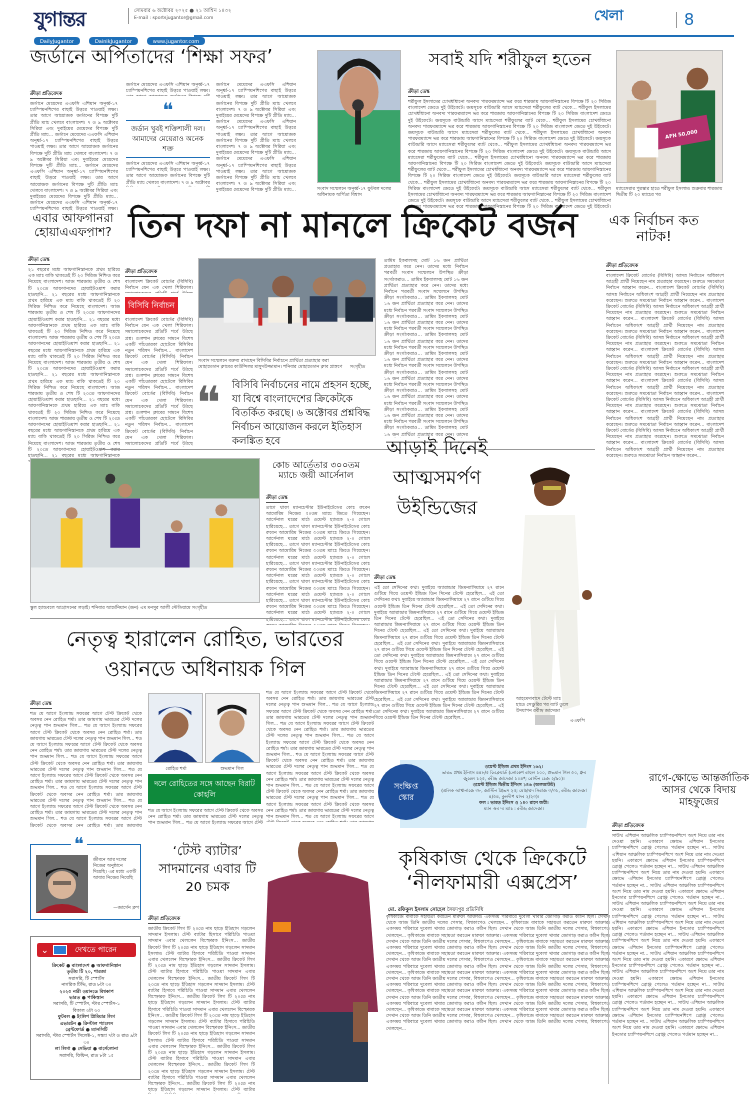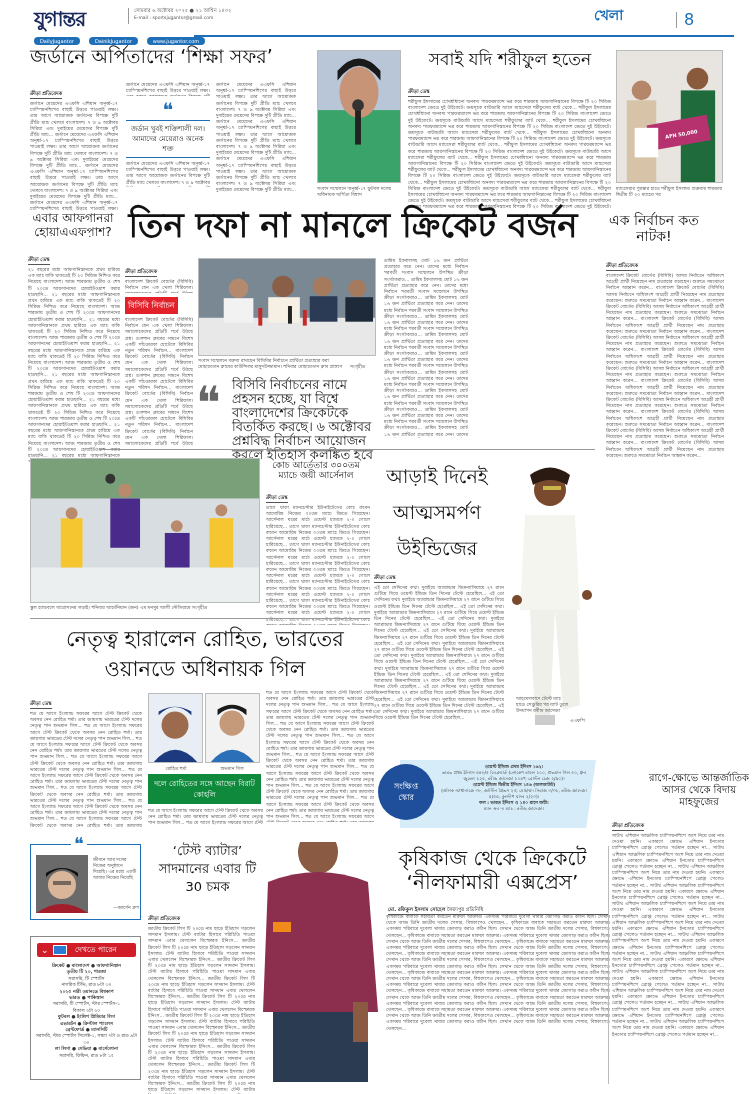--- a/index.html
+++ b/index.html
@@ -107,21 +107,21 @@
       <circle cx="160" cy="30" r="9" fill="#a57a5d"></circle>
       <rect x="148" y="39" width="28" height="25" fill="#1e2a3a"></rect>
       <rect x="60" y="50" width="4" height="18" fill="#c62828"></rect>
       <rect x="90" y="48" width="4" height="18" fill="#222"></rect>
       <rect x="105" y="52" width="4" height="16" fill="#c62828"></rect>
     </svg>
 </div>
 <div class="abs cap" style="left:198px;top:358px;width:150px">সংবাদ সম্মেলনে বক্তব্য রাখছেন বিসিবির নির্বাচনে প্রার্থিতা প্রত্যাহার করা মোহামেডান ক্লাবের কাউন্সিলর মাসুদউজ্জামান। শনিবার মোহামেডান ক্লাব প্রাঙ্গণে</div>
 <div class="abs cap" style="left:350px;top:364px">সংগৃহীত</div>
 <div class="abs" style="left:196px;top:380px;font-size:46px;color:#666;line-height:46px;font-family:'DejaVu Serif',serif">❝</div>
-<div class="abs" style="left:232px;top:378px;width:150px;font-size:13px;line-height:14px;color:#222;font-family:Liberation Sans, sans-serif">বিসিবি নির্বাচনের নামে প্রহসন হচ্ছে, যা বিশ্বে বাংলাদেশের ক্রিকেটকে বিতর্কিত করছে। ৬ অক্টোবর প্রশ্নবিদ্ধ নির্বাচন আয়োজন করলে ইতিহাস কলঙ্কিত হবে</div>
+<div class="abs" style="left:232px;top:378px;width:150px;font-size:10px;line-height:14px;color:#222;font-family:Liberation Serif, serif">বিসিবি নির্বাচনের নামে প্রহসন হচ্ছে, যা বিশ্বে বাংলাদেশের ক্রিকেটকে বিতর্কিত করছে। ৬ অক্টোবর প্রশ্নবিদ্ধ নির্বাচন আয়োজন করলে ইতিহাস কলঙ্কিত হবে</div>
 <div class="abs" style="left:384px;top:258px;width:84px">
   <div class="body" style="height:180px">তামিম ইকবালসহ মোট ১৬ জন প্রার্থিতা প্রত্যাহার করে নেন। তাদের মধ্যে নির্বাচন পরবর্তী সংবাদ সম্মেলনে উপস্থিত ক্রীড়া সংগঠকরাও... তামিম ইকবালসহ মোট ১৬ জন প্রার্থিতা প্রত্যাহার করে নেন। তাদের মধ্যে নির্বাচন পরবর্তী সংবাদ সম্মেলনে উপস্থিত ক্রীড়া সংগঠকরাও... তামিম ইকবালসহ মোট ১৬ জন প্রার্থিতা প্রত্যাহার করে নেন। তাদের মধ্যে নির্বাচন পরবর্তী সংবাদ সম্মেলনে উপস্থিত ক্রীড়া সংগঠকরাও... তামিম ইকবালসহ মোট ১৬ জন প্রার্থিতা প্রত্যাহার করে নেন। তাদের মধ্যে নির্বাচন পরবর্তী সংবাদ সম্মেলনে উপস্থিত ক্রীড়া সংগঠকরাও... তামিম ইকবালসহ মোট ১৬ জন প্রার্থিতা প্রত্যাহার করে নেন। তাদের মধ্যে নির্বাচন পরবর্তী সংবাদ সম্মেলনে উপস্থিত ক্রীড়া সংগঠকরাও... তামিম ইকবালসহ মোট ১৬ জন প্রার্থিতা প্রত্যাহার করে নেন। তাদের মধ্যে নির্বাচন পরবর্তী সংবাদ সম্মেলনে উপস্থিত ক্রীড়া সংগঠকরাও... তামিম ইকবালসহ মোট ১৬ জন প্রার্থিতা প্রত্যাহার করে নেন। তাদের মধ্যে নির্বাচন পরবর্তী সংবাদ সম্মেলনে উপস্থিত ক্রীড়া সংগঠকরাও... তামিম ইকবালসহ মোট ১৬ জন প্রার্থিতা প্রত্যাহার করে নেন। তাদের মধ্যে নির্বাচন পরবর্তী সংবাদ সম্মেলনে উপস্থিত ক্রীড়া সংগঠকরাও... তামিম ইকবালসহ মোট ১৬ জন প্রার্থিতা প্রত্যাহার করে নেন। তাদের মধ্যে নির্বাচন পরবর্তী সংবাদ সম্মেলনে উপস্থিত ক্রীড়া সংগঠকরাও... তামিম ইকবালসহ মোট ১৬ জন প্রার্থিতা প্রত্যাহার করে নেন। তাদের মধ্যে নির্বাচন পরবর্তী সংবাদ সম্মেলনে উপস্থিত ক্রীড়া সংগঠকরাও... তামিম ইকবালসহ মোট ১৬ জন প্রার্থিতা প্রত্যাহার করে নেন। তাদের মধ্যে নির্বাচন পরবর্তী সংবাদ সম্মেলনে উপস্থিত ক্রীড়া সংগঠকরাও... তামিম ইকবালসহ মোট ১৬ জন প্রার্থিতা প্রত্যাহার করে নেন। তাদের মধ্যে নির্বাচন পরবর্তী সংবাদ সম্মেলনে উপস্থিত ক্রীড়া সংগঠকরাও... </div>
 </div>
 
 <div class="abs hl" style="left:606px;top:212px;width:96px;font-size:14px">এক নির্বাচন কত নাটক!</div>
 <div class="abs" style="left:606px;top:252px;width:118px">
   <div class="by">ক্রীড়া প্রতিবেদক</div>
   <div class="body" style="height:830px">বাংলাদেশ ক্রিকেট বোর্ডের (বিসিবি) আসন্ন নির্বাচনে অধিকাংশ আগ্রহী প্রার্থী নিয়েছেন নাম প্রত্যাহার করেছেন। শুরুতে সমঝোতা নির্বাচন আহ্বান করেন... বাংলাদেশ ক্রিকেট বোর্ডের (বিসিবি) আসন্ন নির্বাচনে অধিকাংশ আগ্রহী প্রার্থী নিয়েছেন নাম প্রত্যাহার করেছেন। শুরুতে সমঝোতা নির্বাচন আহ্বান করেন... বাংলাদেশ ক্রিকেট বোর্ডের (বিসিবি) আসন্ন নির্বাচনে অধিকাংশ আগ্রহী প্রার্থী নিয়েছেন নাম প্রত্যাহার করেছেন। শুরুতে সমঝোতা নির্বাচন আহ্বান করেন... বাংলাদেশ ক্রিকেট বোর্ডের (বিসিবি) আসন্ন নির্বাচনে অধিকাংশ আগ্রহী প্রার্থী নিয়েছেন নাম প্রত্যাহার করেছেন। শুরুতে সমঝোতা নির্বাচন আহ্বান করেন... বাংলাদেশ ক্রিকেট বোর্ডের (বিসিবি) আসন্ন নির্বাচনে অধিকাংশ আগ্রহী প্রার্থী নিয়েছেন নাম প্রত্যাহার করেছেন। শুরুতে সমঝোতা নির্বাচন আহ্বান করেন... বাংলাদেশ ক্রিকেট বোর্ডের (বিসিবি) আসন্ন নির্বাচনে অধিকাংশ আগ্রহী প্রার্থী নিয়েছেন নাম প্রত্যাহার করেছেন। শুরুতে সমঝোতা নির্বাচন আহ্বান করেন... বাংলাদেশ ক্রিকেট বোর্ডের (বিসিবি) আসন্ন নির্বাচনে অধিকাংশ আগ্রহী প্রার্থী নিয়েছেন নাম প্রত্যাহার করেছেন। শুরুতে সমঝোতা নির্বাচন আহ্বান করেন... বাংলাদেশ ক্রিকেট বোর্ডের (বিসিবি) আসন্ন নির্বাচনে অধিকাংশ আগ্রহী প্রার্থী নিয়েছেন নাম প্রত্যাহার করেছেন। শুরুতে সমঝোতা নির্বাচন আহ্বান করেন... বাংলাদেশ ক্রিকেট বোর্ডের (বিসিবি) আসন্ন নির্বাচনে অধিকাংশ আগ্রহী প্রার্থী নিয়েছেন নাম প্রত্যাহার করেছেন। শুরুতে সমঝোতা নির্বাচন আহ্বান করেন... বাংলাদেশ ক্রিকেট বোর্ডের (বিসিবি) আসন্ন নির্বাচনে অধিকাংশ আগ্রহী প্রার্থী নিয়েছেন নাম প্রত্যাহার করেছেন। শুরুতে সমঝোতা নির্বাচন আহ্বান করেন... বাংলাদেশ ক্রিকেট বোর্ডের (বিসিবি) আসন্ন নির্বাচনে অধিকাংশ আগ্রহী প্রার্থী নিয়েছেন নাম প্রত্যাহার করেছেন। শুরুতে সমঝোতা নির্বাচন আহ্বান করেন... বাংলাদেশ ক্রিকেট বোর্ডের (বিসিবি) আসন্ন নির্বাচনে অধিকাংশ আগ্রহী প্রার্থী নিয়েছেন নাম প্রত্যাহার করেছেন। শুরুতে সমঝোতা নির্বাচন আহ্বান করেন... </div>
 </div>
 
@@ -146,21 +146,21 @@
 <div class="abs cap" style="left:30px;top:605px;width:232px">স্কুল হ্যান্ডবলে আগ্রাসনের লড়াই। শনিবার আর্মেনিয়ান (জন) এম মনসুর আলী স্টেডিয়ামে সংগৃহীত</div>
 
 <div class="abs hl" style="left:266px;top:460px;width:100px;font-size:9px">কোচ আর্তেতার ৩০০তম ম্যাচে জয়ী আর্সেনাল</div>
 <div class="abs" style="left:266px;top:484px;width:104px">
   <div class="by">ক্রীড়া ডেস্ক</div>
   <div class="body" style="height:120px">তাগে থাকা ম্যানচেস্টার ইউনাইটেডের কোচ রুবেন আমোরিম নিজের ৫০তম ম্যাচে জিতে গিয়েছেন। আর্সেনাল ঘরের মাঠে ওয়েস্ট হ্যামকে ২-০ গোলে হারিয়েছে... তাগে থাকা ম্যানচেস্টার ইউনাইটেডের কোচ রুবেন আমোরিম নিজের ৫০তম ম্যাচে জিতে গিয়েছেন। আর্সেনাল ঘরের মাঠে ওয়েস্ট হ্যামকে ২-০ গোলে হারিয়েছে... তাগে থাকা ম্যানচেস্টার ইউনাইটেডের কোচ রুবেন আমোরিম নিজের ৫০তম ম্যাচে জিতে গিয়েছেন। আর্সেনাল ঘরের মাঠে ওয়েস্ট হ্যামকে ২-০ গোলে হারিয়েছে... তাগে থাকা ম্যানচেস্টার ইউনাইটেডের কোচ রুবেন আমোরিম নিজের ৫০তম ম্যাচে জিতে গিয়েছেন। আর্সেনাল ঘরের মাঠে ওয়েস্ট হ্যামকে ২-০ গোলে হারিয়েছে... তাগে থাকা ম্যানচেস্টার ইউনাইটেডের কোচ রুবেন আমোরিম নিজের ৫০তম ম্যাচে জিতে গিয়েছেন। আর্সেনাল ঘরের মাঠে ওয়েস্ট হ্যামকে ২-০ গোলে হারিয়েছে... তাগে থাকা ম্যানচেস্টার ইউনাইটেডের কোচ রুবেন আমোরিম নিজের ৫০তম ম্যাচে জিতে গিয়েছেন। আর্সেনাল ঘরের মাঠে ওয়েস্ট হ্যামকে ২-০ গোলে হারিয়েছে... তাগে থাকা ম্যানচেস্টার ইউনাইটেডের কোচ রুবেন আমোরিম নিজের ৫০তম ম্যাচে জিতে গিয়েছেন। আর্সেনাল ঘরের মাঠে ওয়েস্ট হ্যামকে ২-০ গোলে হারিয়েছে... তাগে থাকা ম্যানচেস্টার ইউনাইটেডের কোচ রুবেন আমোরিম নিজের ৫০তম ম্যাচে জিতে গিয়েছেন। আর্সেনাল ঘরের মাঠে ওয়েস্ট হ্যামকে ২-০ গোলে হারিয়েছে... তাগে থাকা ম্যানচেস্টার ইউনাইটেডের কোচ রুবেন আমোরিম নিজের ৫০তম ম্যাচে জিতে গিয়েছেন। আর্সেনাল ঘরের মাঠে ওয়েস্ট হ্যামকে ২-০ গোলে হারিয়েছে... তাগে থাকা ম্যানচেস্টার ইউনাইটেডের কোচ রুবেন আমোরিম নিজের ৫০তম ম্যাচে জিতে গিয়েছেন। আর্সেনাল ঘরের মাঠে ওয়েস্ট হ্যামকে ২-০ গোলে হারিয়েছে... তাগে থাকা ম্যানচেস্টার ইউনাইটেডের কোচ রুবেন আমোরিম নিজের ৫০তম ম্যাচে জিতে গিয়েছেন। আর্সেনাল ঘরের মাঠে ওয়েস্ট হ্যামকে ২-০ গোলে হারিয়েছে... তাগে থাকা ম্যানচেস্টার ইউনাইটেডের কোচ রুবেন আমোরিম নিজের ৫০তম ম্যাচে জিতে গিয়েছেন। আর্সেনাল ঘরের মাঠে ওয়েস্ট হ্যামকে ২-০ গোলে হারিয়েছে... </div>
 </div>
 
 <div class="rule" style="left:30px;top:618px;width:340px"></div>
 
-<div class="abs hl" style="left:375px;top:458px;width:124px;font-size:19px;line-height:36px">আড়াই দিনেই আত্মসমর্পণ উইন্ডিজের</div>
+<div class="abs hl" style="left:375px;top:432px;width:124px;font-size:19px;line-height:30px">আড়াই দিনেই আত্মসমর্পণ উইন্ডিজের</div>
 <div class="abs" style="left:374px;top:564px;width:130px">
   <div class="by">ক্রীড়া ডেস্ক</div>
   <div class="body" style="height:165px">এই তো সেদিনের কথা। দুবাইয়ে অ্যারান্ডার জিমন্যাসিয়ামে ২৭ রানে গুটিয়ে গিয়ে ওয়েস্ট ইন্ডিজ তিন দিনের টেস্টে হেরেছিল... এই তো সেদিনের কথা। দুবাইয়ে অ্যারান্ডার জিমন্যাসিয়ামে ২৭ রানে গুটিয়ে গিয়ে ওয়েস্ট ইন্ডিজ তিন দিনের টেস্টে হেরেছিল... এই তো সেদিনের কথা। দুবাইয়ে অ্যারান্ডার জিমন্যাসিয়ামে ২৭ রানে গুটিয়ে গিয়ে ওয়েস্ট ইন্ডিজ তিন দিনের টেস্টে হেরেছিল... এই তো সেদিনের কথা। দুবাইয়ে অ্যারান্ডার জিমন্যাসিয়ামে ২৭ রানে গুটিয়ে গিয়ে ওয়েস্ট ইন্ডিজ তিন দিনের টেস্টে হেরেছিল... এই তো সেদিনের কথা। দুবাইয়ে অ্যারান্ডার জিমন্যাসিয়ামে ২৭ রানে গুটিয়ে গিয়ে ওয়েস্ট ইন্ডিজ তিন দিনের টেস্টে হেরেছিল... এই তো সেদিনের কথা। দুবাইয়ে অ্যারান্ডার জিমন্যাসিয়ামে ২৭ রানে গুটিয়ে গিয়ে ওয়েস্ট ইন্ডিজ তিন দিনের টেস্টে হেরেছিল... এই তো সেদিনের কথা। দুবাইয়ে অ্যারান্ডার জিমন্যাসিয়ামে ২৭ রানে গুটিয়ে গিয়ে ওয়েস্ট ইন্ডিজ তিন দিনের টেস্টে হেরেছিল... এই তো সেদিনের কথা। দুবাইয়ে অ্যারান্ডার জিমন্যাসিয়ামে ২৭ রানে গুটিয়ে গিয়ে ওয়েস্ট ইন্ডিজ তিন দিনের টেস্টে হেরেছিল... এই তো সেদিনের কথা। দুবাইয়ে অ্যারান্ডার জিমন্যাসিয়ামে ২৭ রানে গুটিয়ে গিয়ে ওয়েস্ট ইন্ডিজ তিন দিনের টেস্টে হেরেছিল... এই তো সেদিনের কথা। দুবাইয়ে অ্যারান্ডার জিমন্যাসিয়ামে ২৭ রানে গুটিয়ে গিয়ে ওয়েস্ট ইন্ডিজ তিন দিনের টেস্টে হেরেছিল... এই তো সেদিনের কথা। দুবাইয়ে অ্যারান্ডার জিমন্যাসিয়ামে ২৭ রানে গুটিয়ে গিয়ে ওয়েস্ট ইন্ডিজ তিন দিনের টেস্টে হেরেছিল... এই তো সেদিনের কথা। দুবাইয়ে অ্যারান্ডার জিমন্যাসিয়ামে ২৭ রানে গুটিয়ে গিয়ে ওয়েস্ট ইন্ডিজ তিন দিনের টেস্টে হেরেছিল... </div>
 </div>
 <div class="abs" style="left:505px;top:460px;width:95px;height:290px">
   <svg class="fill" viewBox="0 0 95 290" preserveAspectRatio="none">
       <circle cx="45" cy="30" r="16" fill="#7a4a2e"></circle>
       <path d="M25 15 Q45 0 65 15 L62 25 Q45 15 28 25Z" fill="#2a1a12"></path>
       <rect x="38" y="26" width="18" height="4" fill="#c9b74a"></rect>
       <path d="M20 55 L70 55 L75 150 L15 150Z" fill="#f5f5f0"></path>
@@ -258,21 +258,21 @@
       <div style="font-weight:bold">ব্রেন্টফোর্ড ● ম্যানসিটি</div>
       <div>সরাসরি, স্টার স্পোর্টস সিলেক্ট-১, সন্ধ্যা ৭টা ও রাত ৯টা ৩০</div>
     </div>
     <div>
       <div style="font-weight:bold">লা লিগা ● সেভিয়া ● বার্সেলোনা</div>
       <div>সরাসরি, ফিফিন, রাত ৮টা ১৫</div>
     </div>
   </div>
 </div>
 
-<div class="abs hl" style="left:150px;top:842px;width:115px;font-size:13px;line-height:18px">‘টেস্ট ব্যাটার’ সাদমানের এবার টি 30 চমক</div>
+<div class="abs hl" style="left:150px;top:842px;width:115px;font-size:13px;line-height:18px">‘টেস্ট ব্যাটার’ সাদমানের এবার টি 20 চমক</div>
 <div class="abs" style="left:148px;top:905px;width:107px">
   <div class="by">ক্রীড়া প্রতিবেদক</div>
   <div class="body" style="height:175px">জাতীয় ক্রিকেট লিগ টি ২০তে নাম ছাড়ে ইতিহাস গড়লেন সাদমান ইসলাম। টেস্ট ব্যাটার হিসাবে পরিচিতি পাওয়া সাদমান এবার খেললেন বিস্ফোরক ইনিংস... জাতীয় ক্রিকেট লিগ টি ২০তে নাম ছাড়ে ইতিহাস গড়লেন সাদমান ইসলাম। টেস্ট ব্যাটার হিসাবে পরিচিতি পাওয়া সাদমান এবার খেললেন বিস্ফোরক ইনিংস... জাতীয় ক্রিকেট লিগ টি ২০তে নাম ছাড়ে ইতিহাস গড়লেন সাদমান ইসলাম। টেস্ট ব্যাটার হিসাবে পরিচিতি পাওয়া সাদমান এবার খেললেন বিস্ফোরক ইনিংস... জাতীয় ক্রিকেট লিগ টি ২০তে নাম ছাড়ে ইতিহাস গড়লেন সাদমান ইসলাম। টেস্ট ব্যাটার হিসাবে পরিচিতি পাওয়া সাদমান এবার খেললেন বিস্ফোরক ইনিংস... জাতীয় ক্রিকেট লিগ টি ২০তে নাম ছাড়ে ইতিহাস গড়লেন সাদমান ইসলাম। টেস্ট ব্যাটার হিসাবে পরিচিতি পাওয়া সাদমান এবার খেললেন বিস্ফোরক ইনিংস... জাতীয় ক্রিকেট লিগ টি ২০তে নাম ছাড়ে ইতিহাস গড়লেন সাদমান ইসলাম। টেস্ট ব্যাটার হিসাবে পরিচিতি পাওয়া সাদমান এবার খেললেন বিস্ফোরক ইনিংস... জাতীয় ক্রিকেট লিগ টি ২০তে নাম ছাড়ে ইতিহাস গড়লেন সাদমান ইসলাম। টেস্ট ব্যাটার হিসাবে পরিচিতি পাওয়া সাদমান এবার খেললেন বিস্ফোরক ইনিংস... জাতীয় ক্রিকেট লিগ টি ২০তে নাম ছাড়ে ইতিহাস গড়লেন সাদমান ইসলাম। টেস্ট ব্যাটার হিসাবে পরিচিতি পাওয়া সাদমান এবার খেললেন বিস্ফোরক ইনিংস... জাতীয় ক্রিকেট লিগ টি ২০তে নাম ছাড়ে ইতিহাস গড়লেন সাদমান ইসলাম। টেস্ট ব্যাটার হিসাবে পরিচিতি পাওয়া সাদমান এবার খেললেন বিস্ফোরক ইনিংস... জাতীয় ক্রিকেট লিগ টি ২০তে নাম ছাড়ে ইতিহাস গড়লেন সাদমান ইসলাম। টেস্ট ব্যাটার হিসাবে পরিচিতি পাওয়া সাদমান এবার খেললেন বিস্ফোরক ইনিংস... জাতীয় ক্রিকেট লিগ টি ২০তে নাম ছাড়ে ইতিহাস গড়লেন সাদমান ইসলাম। টেস্ট ব্যাটার হিসাবে পরিচিতি পাওয়া সাদমান এবার খেললেন বিস্ফোরক ইনিংস... জাতীয় ক্রিকেট লিগ টি ২০তে নাম ছাড়ে ইতিহাস গড়লেন সাদমান ইসলাম। টেস্ট ব্যাটার হিসাবে পরিচিতি পাওয়া সাদমান এবার খেললেন বিস্ফোরক ইনিংস... </div>
 </div>
 
 <div class="abs" style="left:258px;top:842px;width:126px;height:240px">
   <svg class="fill" viewBox="0 0 126 240" preserveAspectRatio="none">
       <ellipse cx="60" cy="10" rx="20" ry="22" fill="#8a5a42"></ellipse>
       <path d="M10 40 Q60 20 110 40 L120 170 L5 170Z" fill="#8c2f4f"></path>
       <rect x="15" y="170" width="95" height="70" fill="#2b3c52"></rect>

